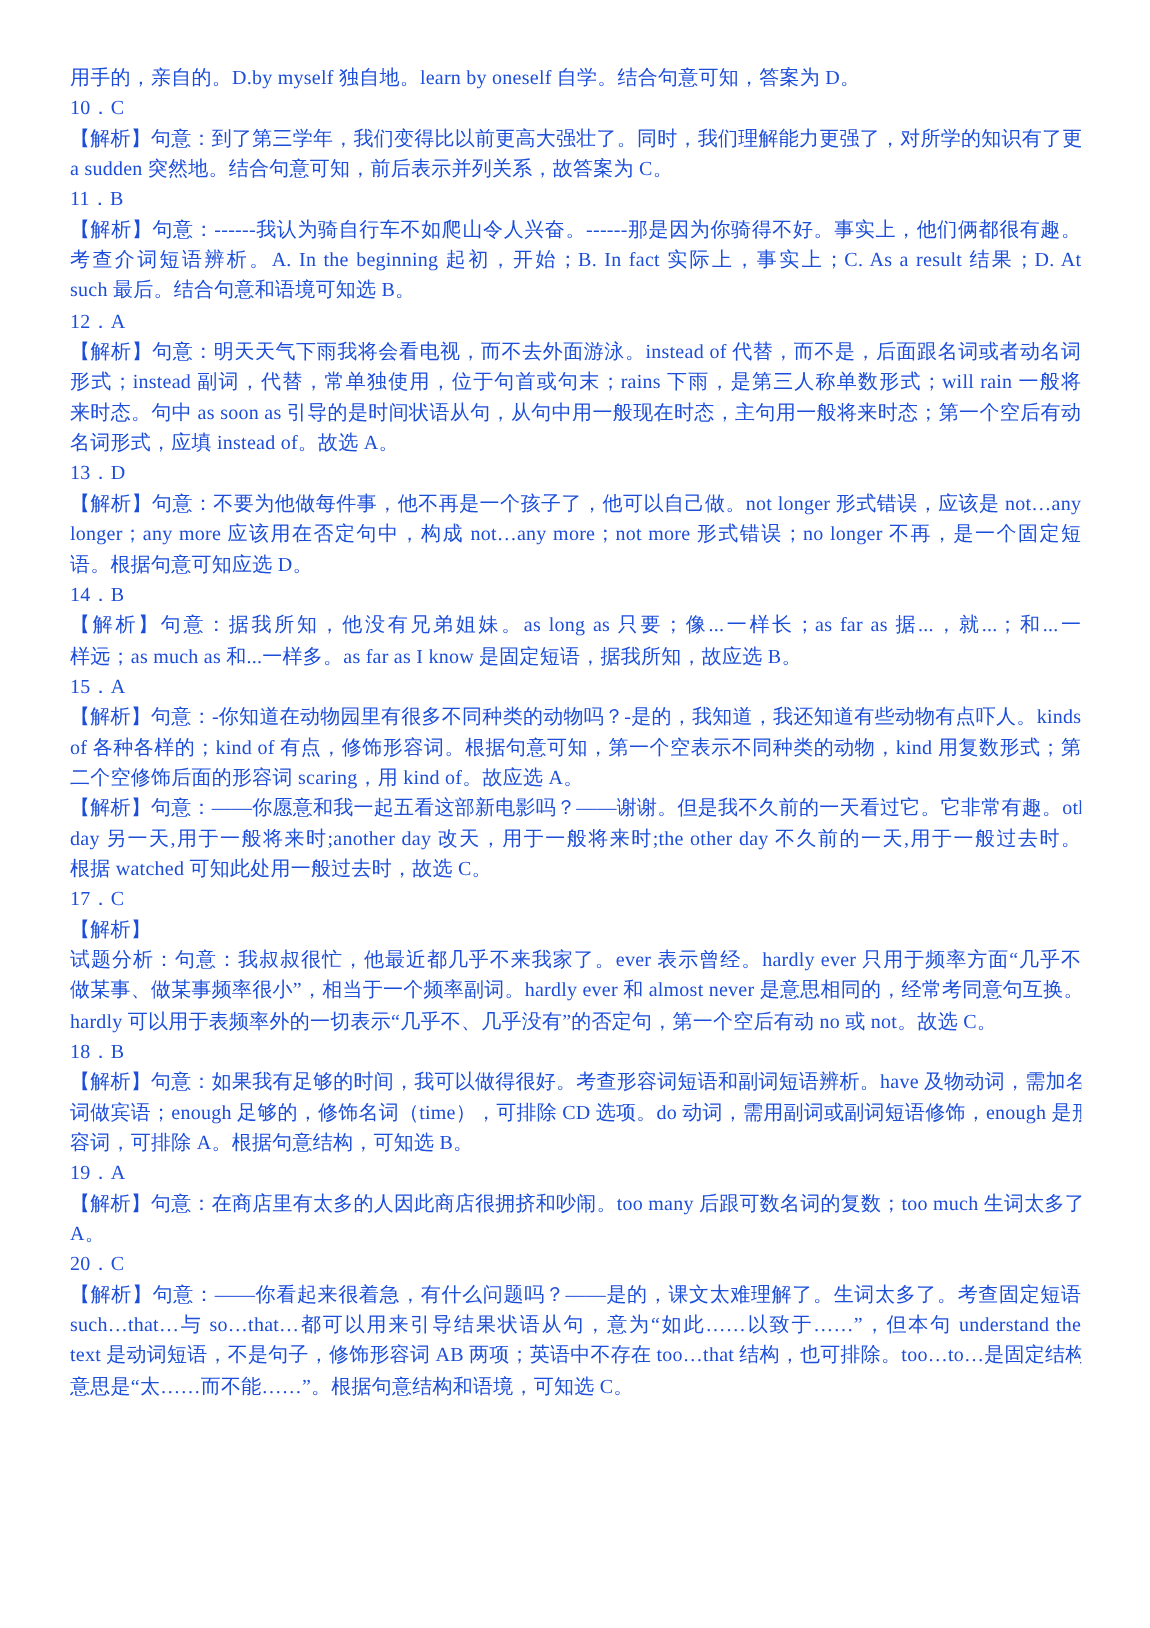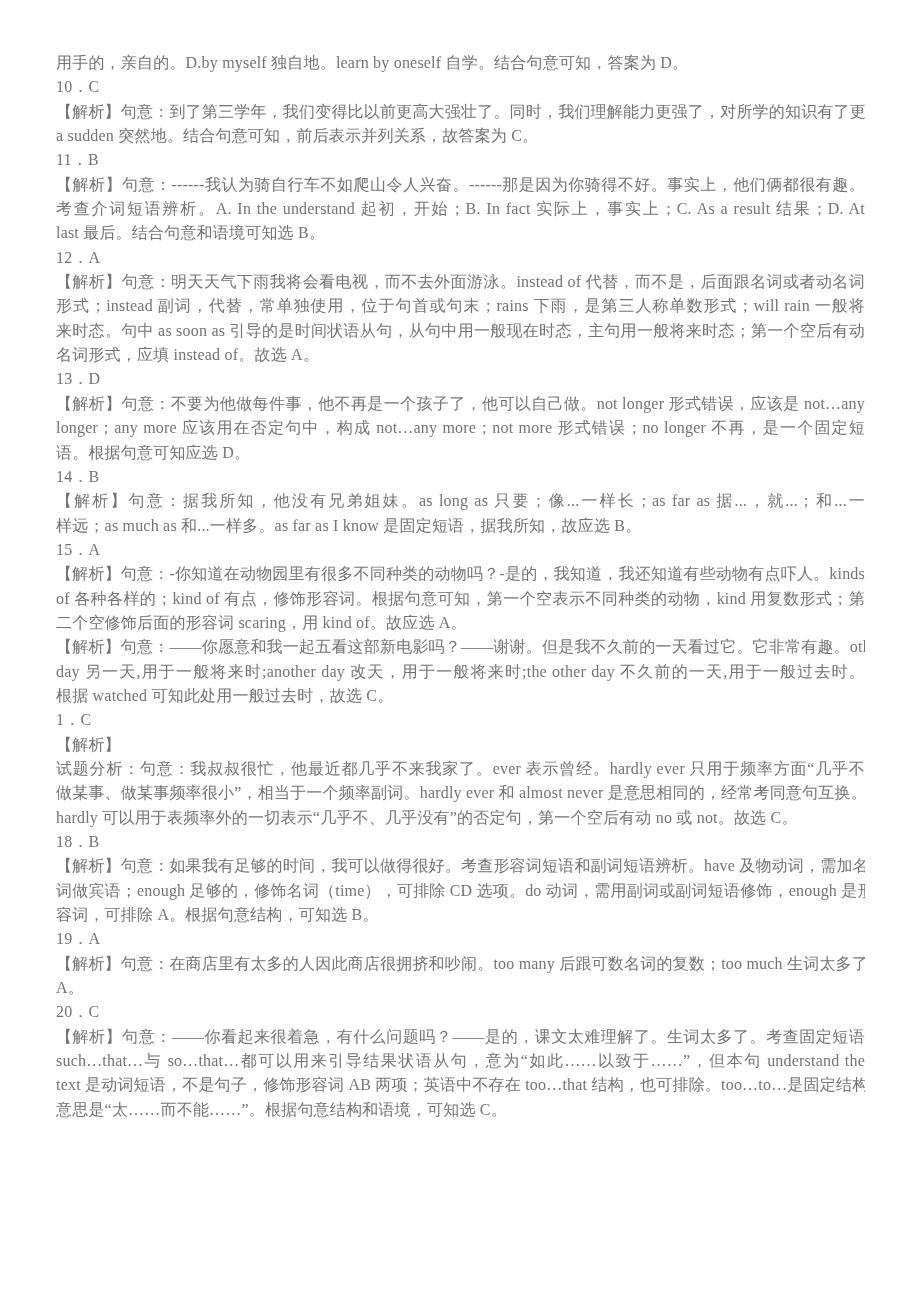--- a/index.html
+++ b/index.html
@@ -1,21 +1,21 @@
 <!DOCTYPE html>
 <html lang="zh"><head>
 <meta charset="utf-8">
 <style>
   html, body { margin: 0; padding: 0; }
   .page {
     position: relative;
     width: 920px;
     height: 1302px;
     background: #ffffff;
-    color: #737373;
+    color: #1d4ed8;
     font-family: "Liberation Serif", "DejaVu Serif", serif;
     overflow: hidden;
   }
   .doc {
     position: absolute;
     left: 56px;
     top: 51px;
     width: 809px;
   }
   .line {
@@ -36,42 +36,42 @@
 <body>
 
 <div class="page">
   <div class="doc">
       <div class="line">用手的，亲自的。D.by myself 独自地。learn by oneself 自学。结合句意可知，答案为 D。</div>
       <div class="line">10．C</div>
       <div class="line j">【解析】句意：到了第三学年，我们变得比以前更高大强壮了。同时，我们理解能力更强了，对所学的知识有了更</div>
       <div class="line">a sudden 突然地。结合句意可知，前后表示并列关系，故答案为 C。</div>
       <div class="line">11．B</div>
       <div class="line j">【解析】句意：------我认为骑自行车不如爬山令人兴奋。------那是因为你骑得不好。事实上，他们俩都很有趣。</div>
-      <div class="line j">考查介词短语辨析。A. In the understand 起初，开始；B. In fact 实际上，事实上；C. As a result 结果；D. At</div>
-      <div class="line">last 最后。结合句意和语境可知选 B。</div>
+      <div class="line j">考查介词短语辨析。A. In the beginning 起初，开始；B. In fact 实际上，事实上；C. As a result 结果；D. At</div>
+      <div class="line">such 最后。结合句意和语境可知选 B。</div>
       <div class="line">12．A</div>
       <div class="line j">【解析】句意：明天天气下雨我将会看电视，而不去外面游泳。instead of 代替，而不是，后面跟名词或者动名词</div>
       <div class="line j">形式；instead 副词，代替，常单独使用，位于句首或句末；rains 下雨，是第三人称单数形式；will rain 一般将</div>
       <div class="line j">来时态。句中 as soon as 引导的是时间状语从句，从句中用一般现在时态，主句用一般将来时态；第一个空后有动</div>
       <div class="line">名词形式，应填 instead of。故选 A。</div>
       <div class="line">13．D</div>
       <div class="line j">【解析】句意：不要为他做每件事，他不再是一个孩子了，他可以自己做。not longer 形式错误，应该是 not…any</div>
       <div class="line j">longer；any more 应该用在否定句中，构成 not…any more；not more 形式错误；no longer 不再，是一个固定短</div>
       <div class="line">语。根据句意可知应选 D。</div>
       <div class="line">14．B</div>
       <div class="line j">【解析】句意：据我所知，他没有兄弟姐妹。as long as 只要；像...一样长；as far as 据...，就...；和...一</div>
       <div class="line">样远；as much as 和...一样多。as far as I know 是固定短语，据我所知，故应选 B。</div>
       <div class="line">15．A</div>
       <div class="line j">【解析】句意：-你知道在动物园里有很多不同种类的动物吗？-是的，我知道，我还知道有些动物有点吓人。kinds</div>
       <div class="line j">of 各种各样的；kind of 有点，修饰形容词。根据句意可知，第一个空表示不同种类的动物，kind 用复数形式；第</div>
       <div class="line">二个空修饰后面的形容词 scaring，用 kind of。故应选 A。</div>
       <div class="line j">【解析】句意：——你愿意和我一起五看这部新电影吗？——谢谢。但是我不久前的一天看过它。它非常有趣。other</div>
       <div class="line j">day 另一天,用于一般将来时;another day 改天，用于一般将来时;the other day 不久前的一天,用于一般过去时。</div>
       <div class="line">根据 watched 可知此处用一般过去时，故选 C。</div>
-      <div class="line">1．C</div>
+      <div class="line">17．C</div>
       <div class="line">【解析】</div>
       <div class="line j">试题分析：句意：我叔叔很忙，他最近都几乎不来我家了。ever 表示曾经。hardly ever 只用于频率方面“几乎不</div>
       <div class="line j">做某事、做某事频率很小”，相当于一个频率副词。hardly ever 和 almost never 是意思相同的，经常考同意句互换。</div>
       <div class="line">hardly 可以用于表频率外的一切表示“几乎不、几乎没有”的否定句，第一个空后有动 no 或 not。故选 C。</div>
       <div class="line">18．B</div>
       <div class="line j">【解析】句意：如果我有足够的时间，我可以做得很好。考查形容词短语和副词短语辨析。have 及物动词，需加名</div>
       <div class="line j">词做宾语；enough 足够的，修饰名词（time），可排除 CD 选项。do 动词，需用副词或副词短语修饰，enough 是形</div>
       <div class="line">容词，可排除 A。根据句意结构，可知选 B。</div>
       <div class="line">19．A</div>
       <div class="line j">【解析】句意：在商店里有太多的人因此商店很拥挤和吵闹。too many 后跟可数名词的复数；too much 生词太多了</div>

